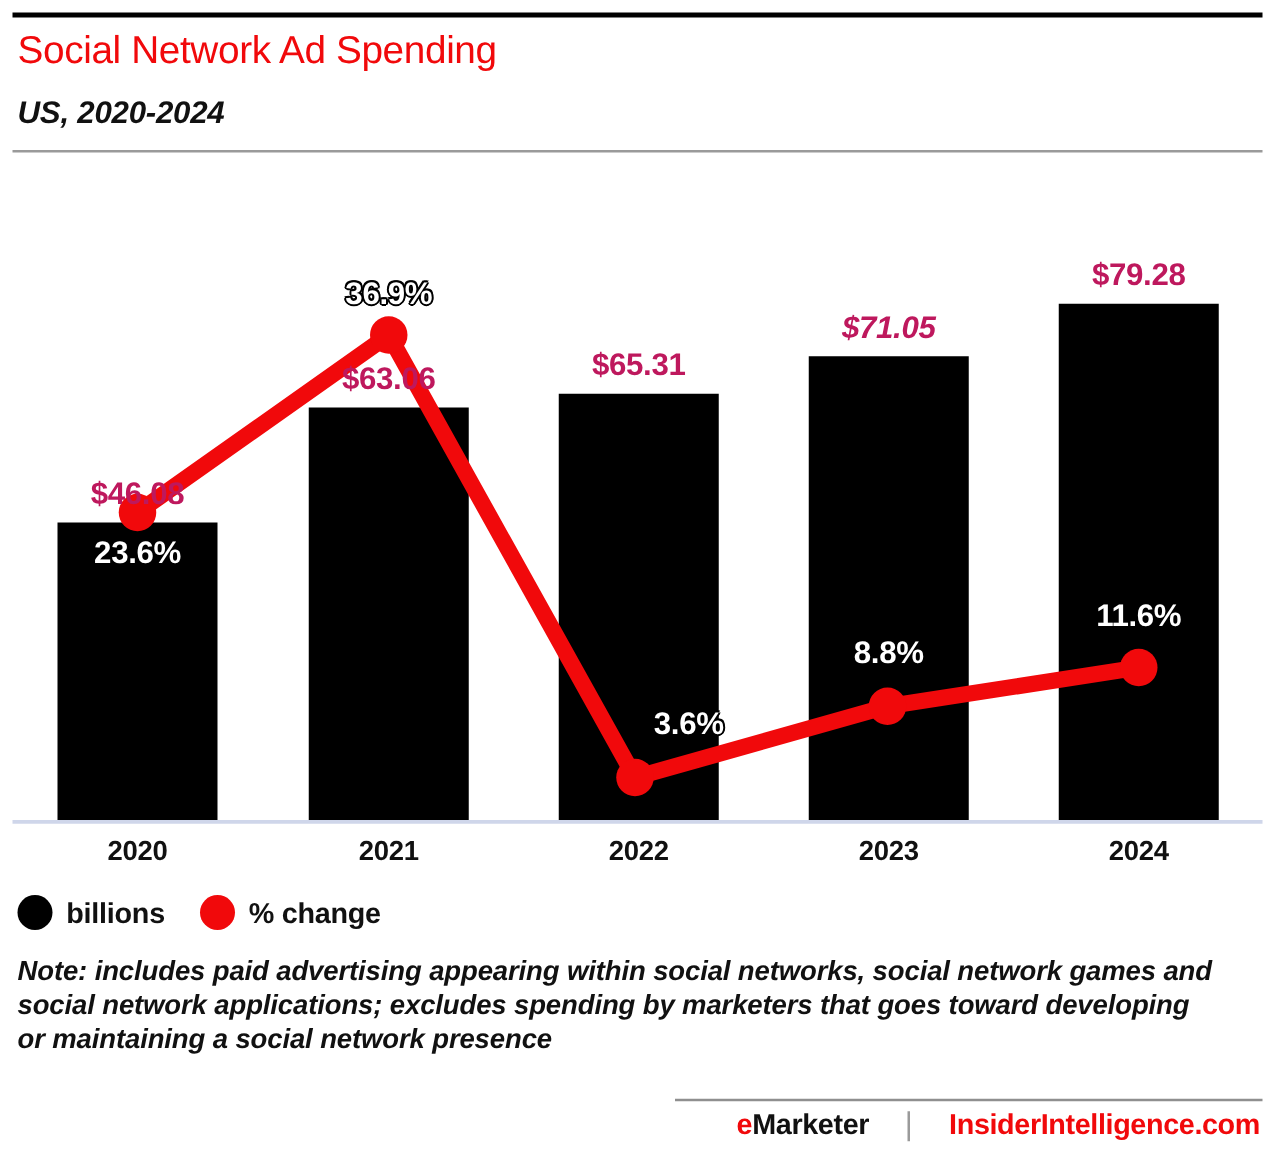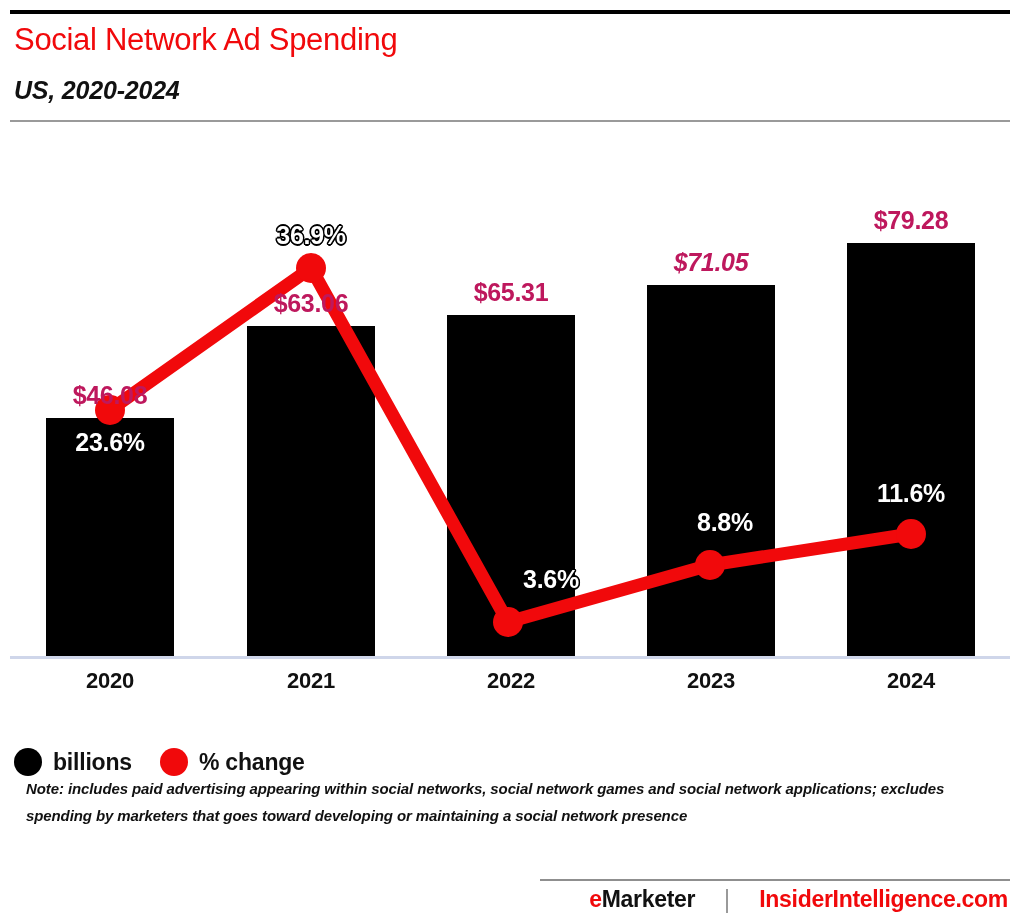--- a/index.html
+++ b/index.html
@@ -121,21 +121,20 @@
   }
 
   
   #legend {
     position: absolute;
     left: 14px;
     top: 716px;
     display: flex;
     align-items: center;
     gap: 28px;
-    margin-top: 32px;
   }
   .legend-item {
     display: flex;
     align-items: center;
     gap: 11px;
   }
   .legend-swatch {
     width: 28px;
     height: 28px;
     border-radius: 50%;
@@ -150,26 +149,26 @@
   }
 
   
   #notes {
     position: absolute;
     left: 14px;
     top: 763px;
     width: 960px;
   }
   #note-text {
-    font-size: 15px;
+    font-size: 22px;
     font-style: italic;
     font-weight: bold;
     color: #111111;
     line-height: 27px;
-    margin: 12px;
+    margin: 0;
     letter-spacing: -0.1px;
   }
   #source-text {
     font-size: 19.5px;
     font-style: italic;
     font-weight: bold;
     color: #111111;
     line-height: 27px;
     margin: 0;
     letter-spacing: -0.1px;
@@ -241,21 +240,21 @@
       </svg>
     <div id="labels-layer">
         <div class="bar-value" style="left: 46px; top: 381px; width: 128px;">$46.08</div>
         <div class="bar-value" style="left: 247px; top: 289px; width: 128px;">$63.06</div>
         <div class="bar-value" style="left: 447px; top: 278px; width: 128px;">$65.31</div>
         <div class="bar-value" style="left: 647px; top: 248px; width: 128px; font-style: italic;">$71.05</div>
         <div class="bar-value" style="left: 847px; top: 206px; width: 128px;">$79.28</div>
         <div class="pct-label" style="left: 46px; top: 428px; width: 128px;">23.6%</div>
         <div class="pct-label" style="left: 247px; top: 221px; width: 128px;">36.9%</div>
         <div class="pct-label" style="left: 447px; top: 565px; width: 128px; padding-left: 40px;">3.6%</div>
-        <div class="pct-label" style="left: 647px; top: 508px; width: 128px; margin-left: 14px;">8.8%</div>
+        <div class="pct-label" style="left: 647px; top: 508px; width: 128px;">8.8%</div>
         <div class="pct-label" style="left: 847px; top: 479px; width: 128px;">11.6%</div>
       </div>
     <div id="axis-line"></div>
     <div id="ticks-layer">
         <div class="x-tick" style="left: 46px; width: 128px;">2020</div>
         <div class="x-tick" style="left: 247px; width: 128px;">2021</div>
         <div class="x-tick" style="left: 447px; width: 128px;">2022</div>
         <div class="x-tick" style="left: 647px; width: 128px;">2023</div>
         <div class="x-tick" style="left: 847px; width: 128px;">2024</div>
       </div>

